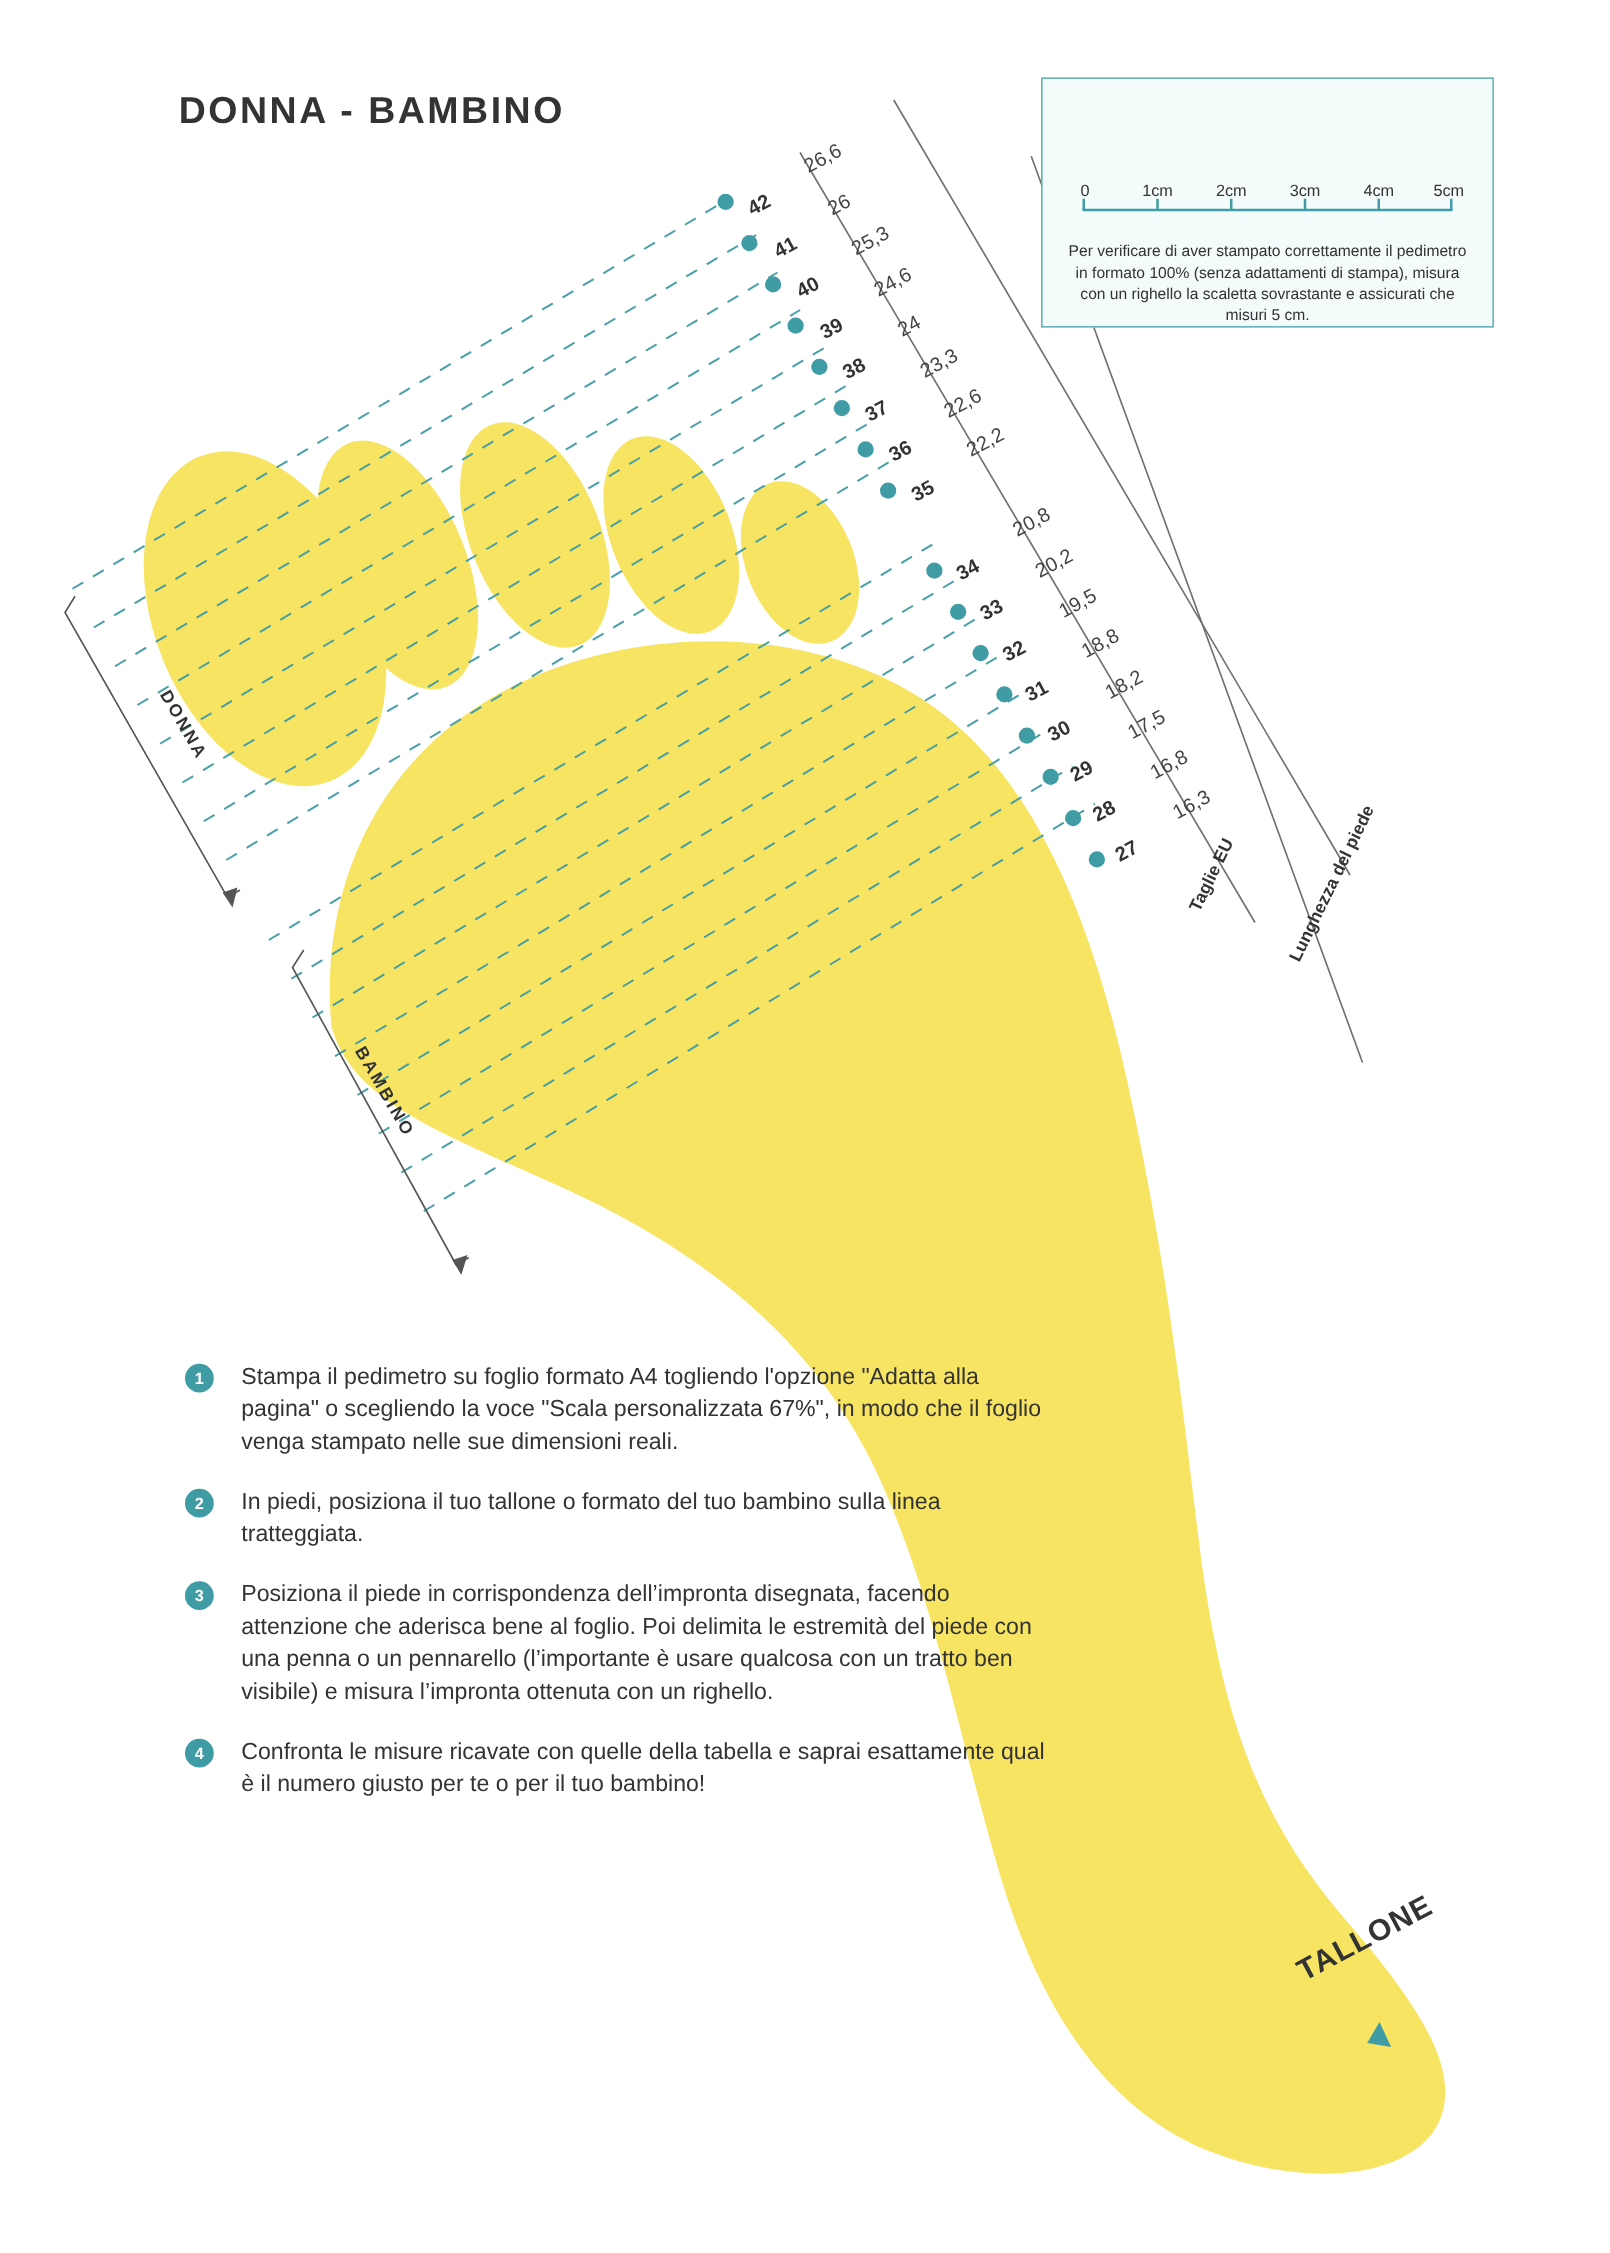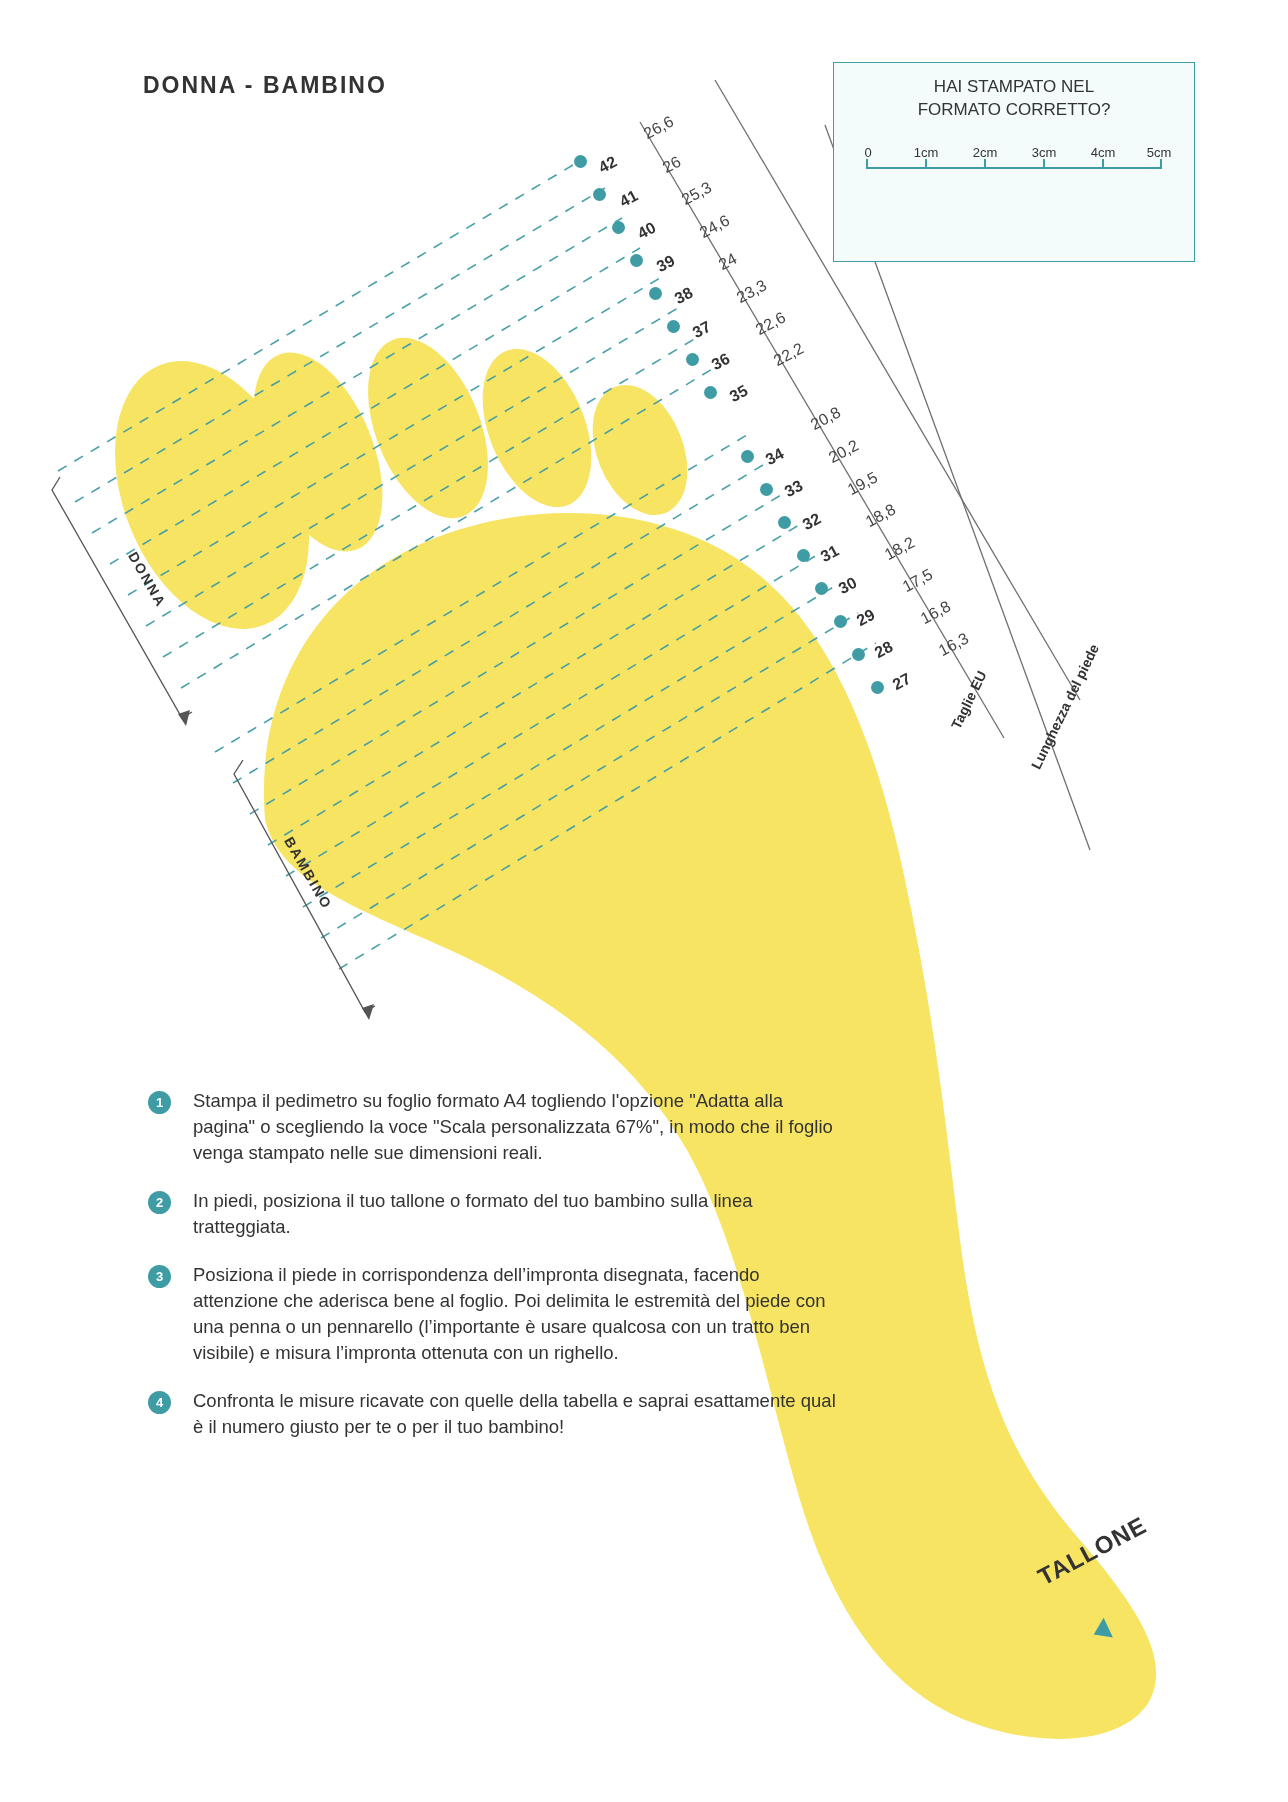--- a/index.html
+++ b/index.html
@@ -20,21 +20,21 @@
     left: 0; top: 0;
     width: 1288px;
     height: 1802px;
   }
   .abs { position: absolute; }
 
   
   #title {
     left: 143px;
     top: 72px;
-    font-size: 23px;
+    font-size: 30px;
     font-weight: bold;
     letter-spacing: 2px;
     color: #333333;
   }
 
   
   #printbox {
     left: 833px;
     top: 62px;
     width: 362px;
@@ -254,39 +254,36 @@
 
     <g stroke="#555" stroke-width="1.3" fill="none">
       <path d="M 243 760 L 234 774 L 365 1012 L 375 1006"></path>
       <path d="M 369 1020 l 5 -16 l -12 4 z" fill="#555" stroke="none"></path>
     </g>
   </svg>
 
   <div id="title" class="abs">DONNA  - BAMBINO</div>
 
   <div id="printbox" class="abs">
-    <div id="printbox-title">
-      <span>HAI STAMPATO NEL</span><br>
-      <span>FORMATO CORRETTO?</span>
-    </div>
     <div id="ruler">
       <div class="rline"></div>
       <div class="tick" style="left:0px"></div>
       <div class="tick" style="left:59px"></div>
       <div class="tick" style="left:118px"></div>
       <div class="tick" style="left:177px"></div>
       <div class="tick" style="left:236px"></div>
       <div class="tick" style="left:294px"></div>
       <div class="rlabel" style="left:2px">0</div>
       <div class="rlabel" style="left:60px">1cm</div>
       <div class="rlabel" style="left:119px">2cm</div>
       <div class="rlabel" style="left:178px">3cm</div>
       <div class="rlabel" style="left:237px">4cm</div>
       <div class="rlabel" style="left:293px">5cm</div>
     </div>
+    <div id="printbox-note">Per verificare di aver stampato correttamente il pedimetro in formato 100% (senza adattamenti di stampa), misura con un righello la scaletta sovrastante e assicurati che misuri 5 cm.</div>
   </div>
 
   <div class="abs" id="sizes-group" style="left:0;top:0;width:1288px;height:1802px;">
     <div class="sz-label" style="left:600px;  top:160px; transform:rotate(-28deg);">42</div>
     <div class="sz-label" style="left:621px;  top:194px; transform:rotate(-28deg);">41</div>
     <div class="sz-label" style="left:639px;  top:226px; transform:rotate(-28deg);">40</div>
     <div class="sz-label" style="left:658px;  top:259px; transform:rotate(-28deg);">39</div>
     <div class="sz-label" style="left:676px;  top:291px; transform:rotate(-28deg);">38</div>
     <div class="sz-label" style="left:694px;  top:325px; transform:rotate(-28deg);">37</div>
     <div class="sz-label" style="left:713px;  top:357px; transform:rotate(-28deg);">36</div>

